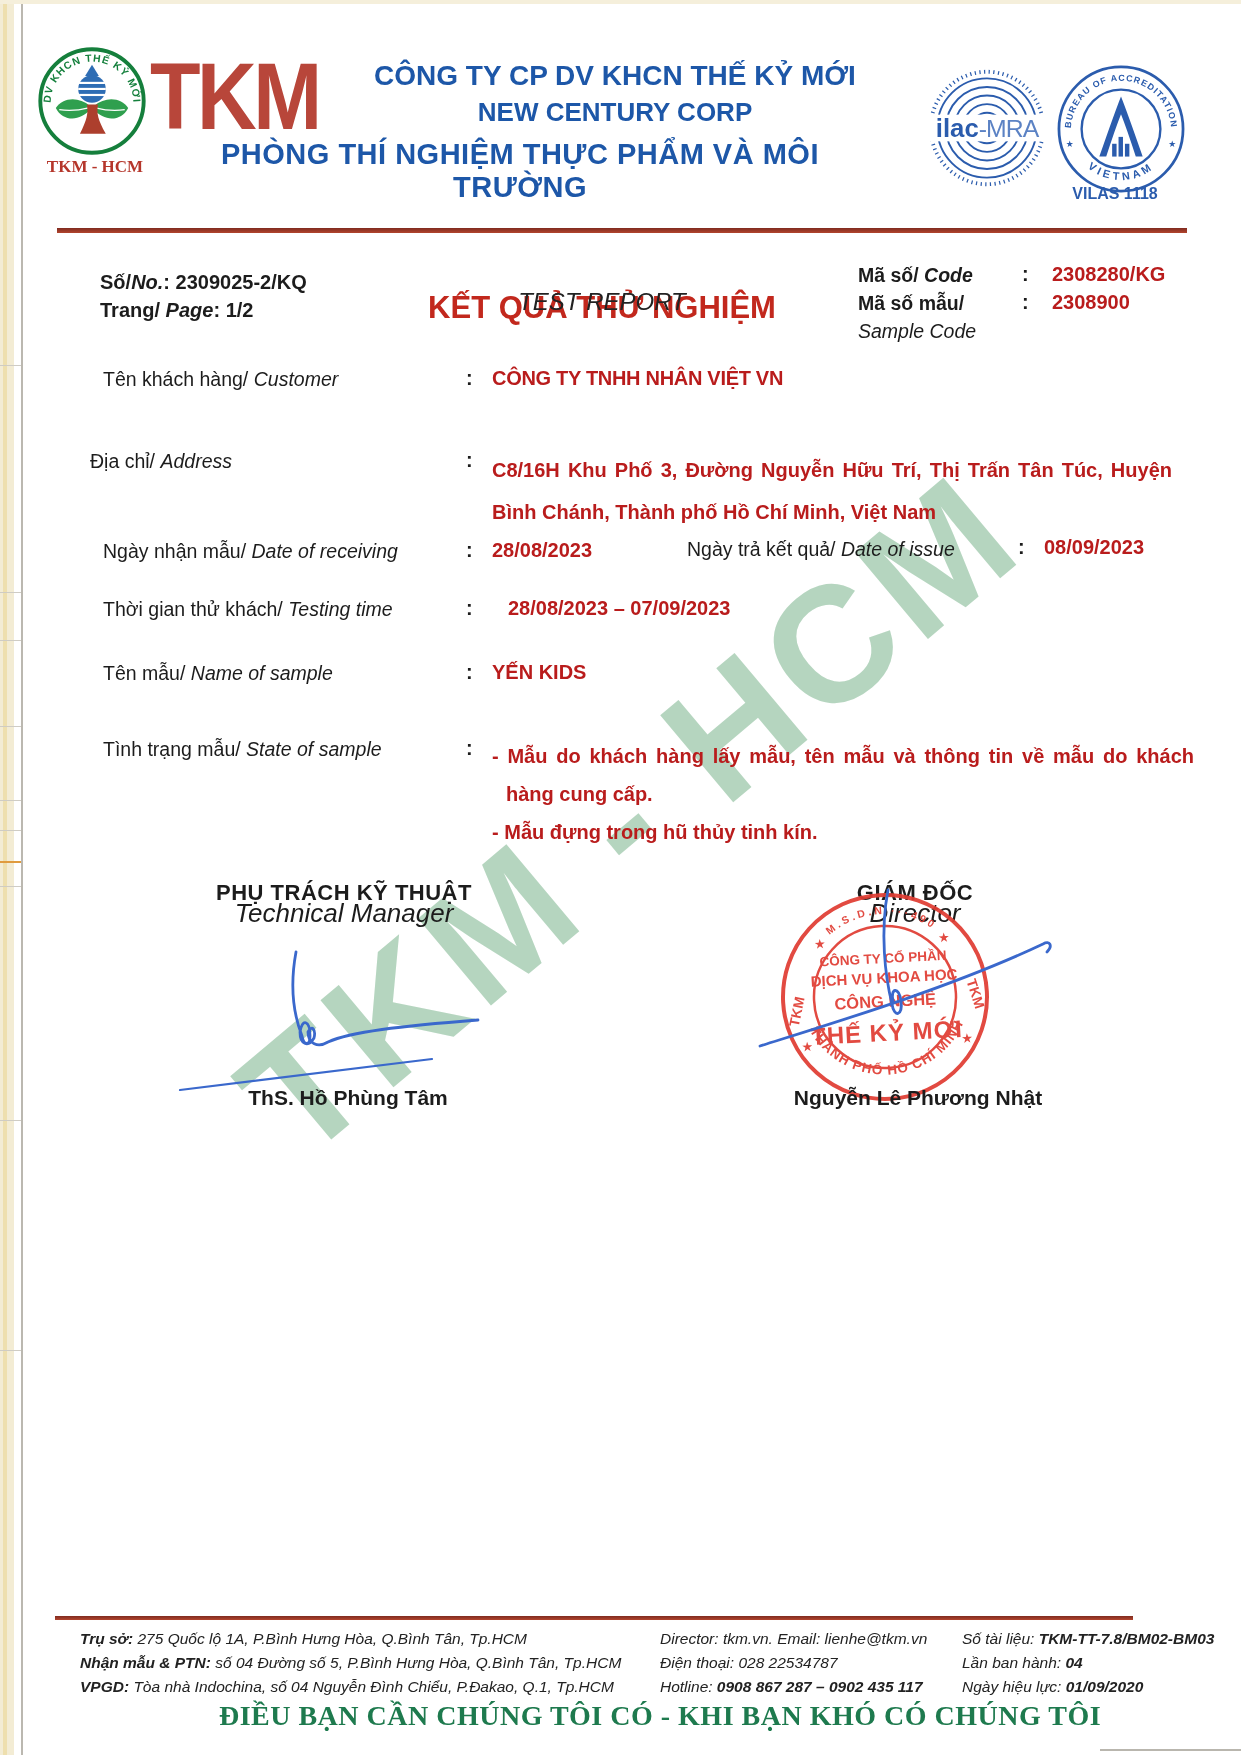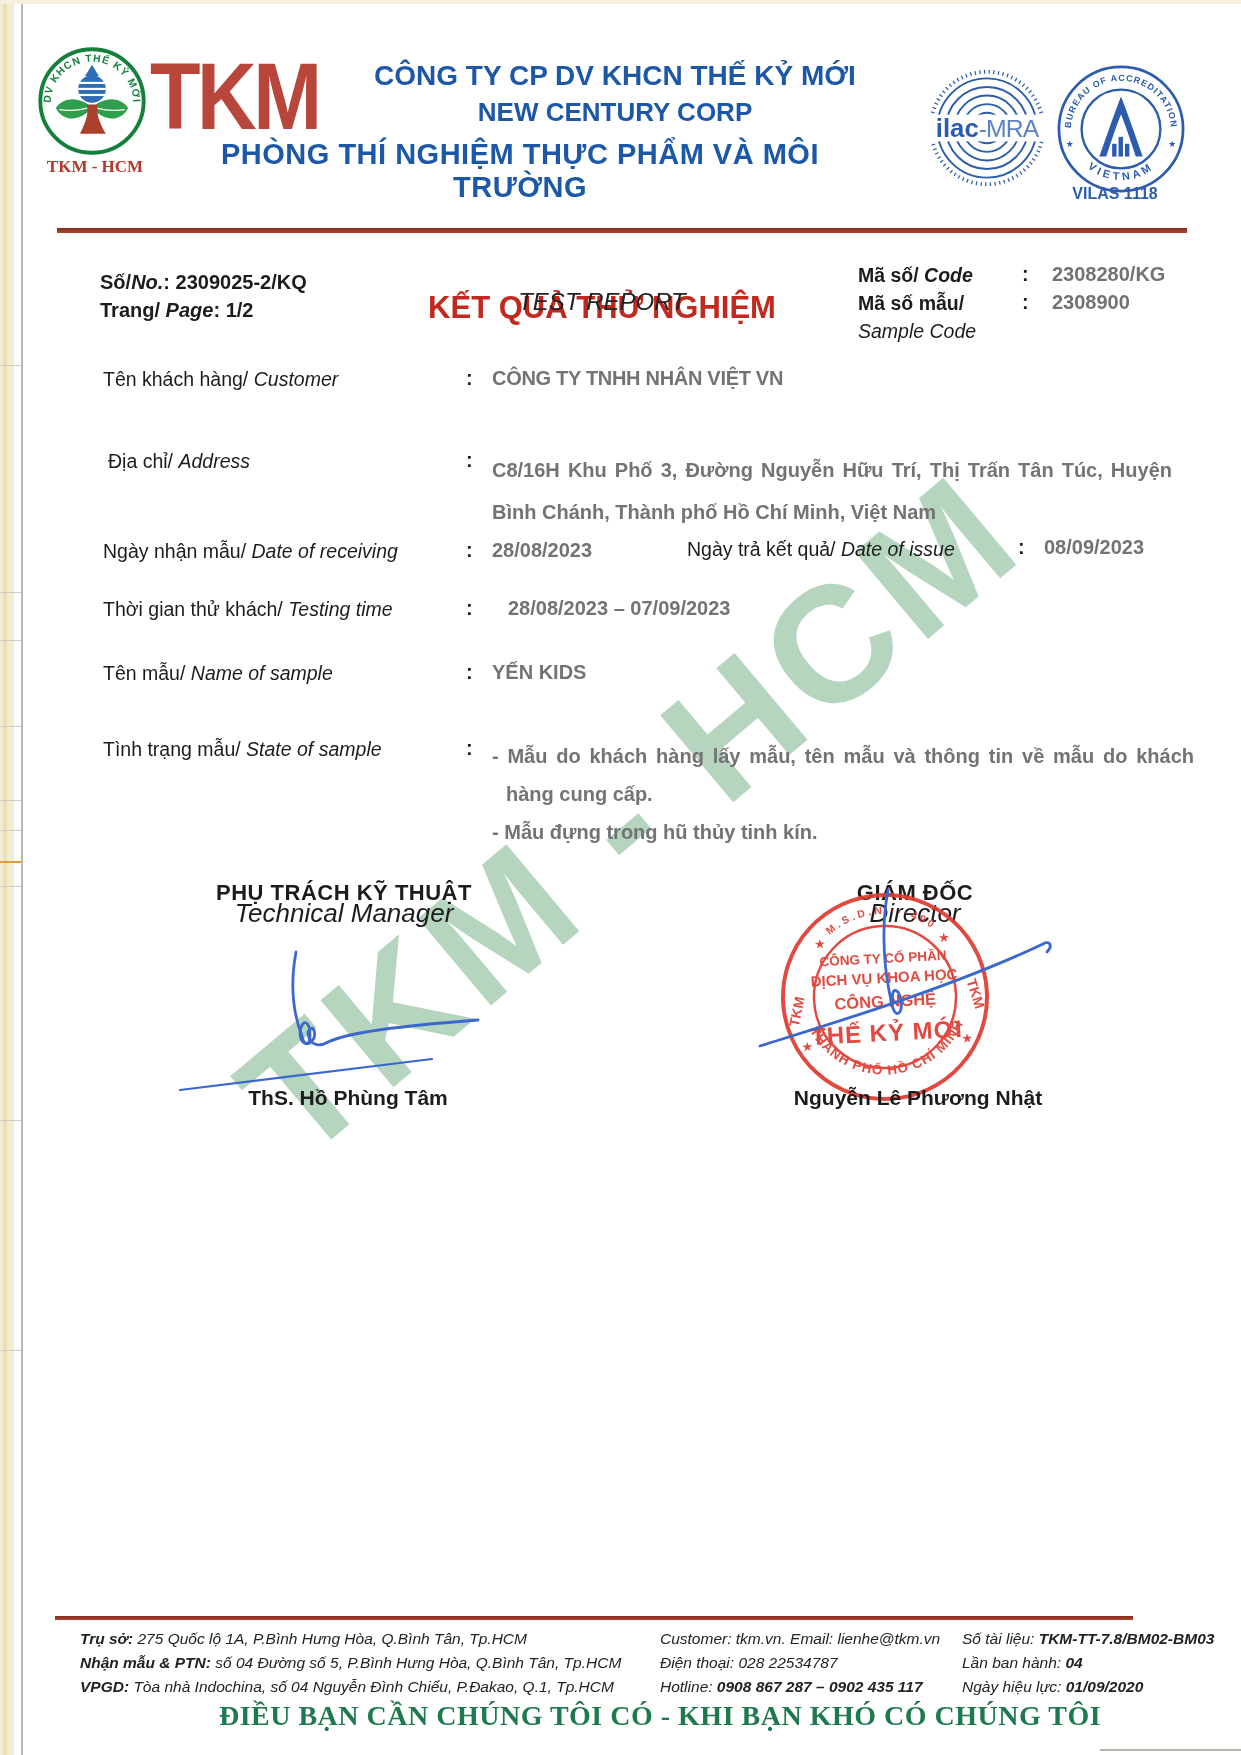--- a/index.html
+++ b/index.html
@@ -1,21 +1,21 @@
 <!DOCTYPE html>
 <html><head>
 <meta charset="utf-8">
 <style>
   html,body{margin:0;padding:0;background:#e8e8e8;}
   #page{position:relative;width:1241px;height:1755px;background:#ffffff;overflow:hidden;
         font-family:"Liberation Sans",sans-serif;color:#1c1c1c;}
   .abs{position:absolute;}
   .en{font-style:italic;}
   .lbl{font-size:19.5px;color:#1c1c1c;white-space:nowrap;}
-  .val{font-size:20px;font-weight:bold;color:#737373;}
+  .val{font-size:20px;font-weight:bold;color:#b91c1c;}
   .colon{font-size:20px;font-weight:bold;}
   .blue{color:#1d57a8;}
   .red{color:#c2281d;}
   .center{text-align:center;}
   .rule{background:linear-gradient(#7f2b20,#b3452e);}
   .edge-tick{position:absolute;left:0;width:21px;height:1px;background:#cfccc4;}
   .wm{position:absolute;left:630px;top:815px;transform:translate(-50%,-50%) rotate(-40deg);
       white-space:nowrap;font-weight:bold;font-size:165px;letter-spacing:8px;
       color:rgba(163,203,175,0.8);z-index:1;}
   .z2{z-index:2;} .z3{z-index:3;} .z4{z-index:4;}
@@ -134,21 +134,21 @@
   <div class="abs colon z2" style="left:1022px;top:291px;">:</div>
   <div class="abs val z2" style="left:1052px;top:291px;">2308900</div>
   <div class="abs lbl en z2" style="left:858px;top:320px;">Sample Code</div>
 
   <div class="abs lbl z2" style="left:103px;top:368px;">
     <span>Tên khách hàng/</span> <span class="en">Customer</span>
   </div>
   <div class="abs colon z2" style="left:466px;top:367px;">:</div>
   <div class="abs val z2" style="left:492px;top:367px;letter-spacing:-0.3px;">CÔNG TY TNHH NHÂN VIỆT VN</div>
 
-  <div class="abs lbl z2" style="left:108px;top:450px;">
+  <div class="abs lbl z2" style="left:90px;top:450px;">
     <span>Địa chỉ/</span> <span class="en">Address</span>
   </div>
   <div class="abs colon z2" style="left:466px;top:449px;">:</div>
   <div class="abs val z2" style="left:492px;top:449px;width:680px;white-space:normal;text-align:justify;line-height:42px;">C8/16H Khu Phố 3, Đường Nguyễn Hữu Trí, Thị Trấn Tân Túc, Huyện Bình Chánh, Thành phố Hồ Chí Minh, Việt Nam</div>
 
   <div class="abs lbl z2" style="left:103px;top:540px;">
     <span>Ngày nhận mẫu/</span> <span class="en">Date of receiving</span>
   </div>
   <div class="abs colon z2" style="left:466px;top:539px;">:</div>
   <div class="abs val z2" style="left:492px;top:539px;">28/08/2023</div>
@@ -227,21 +227,21 @@
     <b>Trụ sở:</b><span> 275 Quốc lộ 1A, P.Bình Hưng Hòa, Q.Bình Tân, Tp.HCM</span>
   </div>
   <div class="abs foot" style="left:80px;top:1654px;">
     <b>Nhận mẫu &amp; PTN:</b><span> số 04 Đường số 5, P.Bình Hưng Hòa, Q.Bình Tân, Tp.HCM</span>
   </div>
   <div class="abs foot" style="left:80px;top:1678px;">
     <b>VPGD:</b><span> Tòa nhà Indochina, số 04 Nguyễn Đình Chiểu, P.Đakao, Q.1, Tp.HCM</span>
   </div>
 
   <div class="abs foot" style="left:660px;top:1630px;">
-    <span>Customer:</span><span> tkm.vn. Email: lienhe@tkm.vn</span>
+    <span>Director:</span><span> tkm.vn. Email: lienhe@tkm.vn</span>
   </div>
   <div class="abs foot" style="left:660px;top:1654px;">
     <span>Điện thoại:</span><span> 028 22534787</span>
   </div>
   <div class="abs foot" style="left:660px;top:1678px;">
     <span>Hotline:</span><b> 0908 867 287 – 0902 435 117</b>
   </div>
 
   <div class="abs foot" style="left:962px;top:1630px;">
     <span>Số tài liệu:</span><b> TKM-TT-7.8/BM02-BM03</b>

